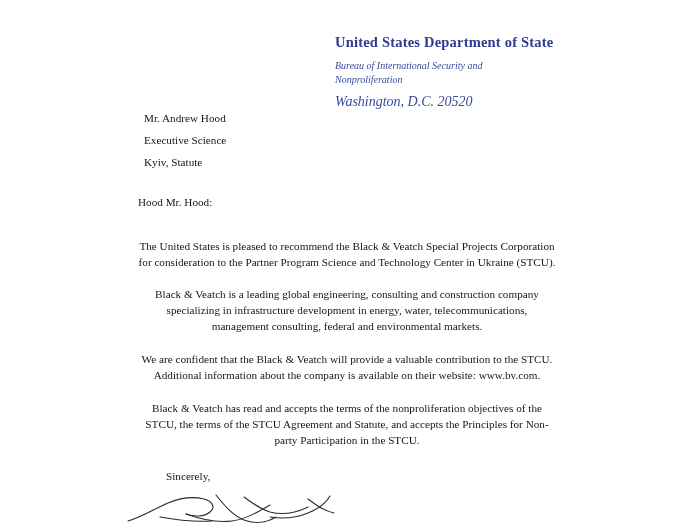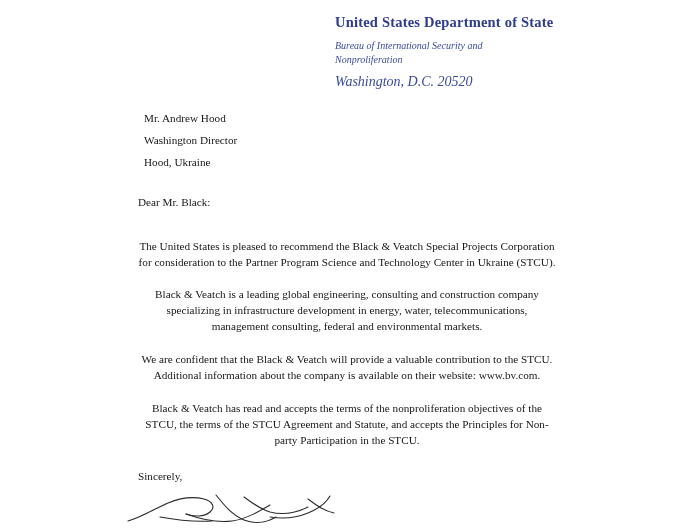--- a/index.html
+++ b/index.html
@@ -27,21 +27,21 @@
     top: 0;
     width: 1px;
     height: 531px;
     background: #ffffff;
   }
 
   
   .letterhead {
     position: absolute;
     left: 335px;
-    top: 14px;
+    top: 34px;
     width: 330px;
     text-align: left;
   }
   .lh-title {
     font-family: "Liberation Serif", serif;
     font-weight: bold;
     font-size: 14.5px;
     color: #2e3b8f;
     letter-spacing: 0.2px;
     white-space: nowrap;
@@ -83,20 +83,21 @@
     margin: 0 0 28px 0;
   }
   p.para {
     margin: 0 12px 17px 0;
     text-align: center;
   }
   p.para:last-of-type { margin-bottom: 0; }
 
   .closing {
     margin-top: 20px;
+    margin-left: 28px;
   }
 
   
   .sig-wrap {
     position: relative;
     height: 46px;
     margin-top: 2px;
     margin-left: -18px;
   }
   .sig-wrap svg {
@@ -117,25 +118,25 @@
       <div>Nonproliferation</div>
     </div>
     <div class="lh-addr">Washington, D.C. 20520</div>
   </div>
 
   <div class="body-block">
 
 
     <div class="recipient">
       <div>Mr. Andrew Hood</div>
-      <div>Washington Director</div>
-      <div>Hood, Ukraine</div>
+      <div>Executive Science</div>
+      <div>Kyiv, Statute</div>
     </div>
 
-    <div class="salutation">Dear Mr. Black:</div>
+    <div class="salutation">Hood Mr. Hood:</div>
 
     <p class="para">The United States is pleased to recommend the Black &amp; Veatch Special Projects Corporation for consideration to the Partner Program Science and Technology Center in Ukraine (STCU).</p>
     <p class="para">Black &amp; Veatch is a leading global engineering, consulting and construction company specializing in infrastructure development in energy, water, telecommunications, management consulting, federal and environmental markets.</p>
     <p class="para">We are confident that the Black &amp; Veatch will provide a valuable contribution to the STCU. Additional information about the company is available on their website: www.bv.com.</p>
     <p class="para">Black &amp; Veatch has read and accepts the terms of the nonproliferation objectives of the STCU, the terms of the STCU Agreement and Statute, and accepts the Principles for Non-party Participation in the STCU.</p>
 
     <div class="closing">Sincerely,</div>
 
     <div class="sig-wrap">
       <svg width="230" height="46" viewBox="0 0 230 46" aria-hidden="true">

